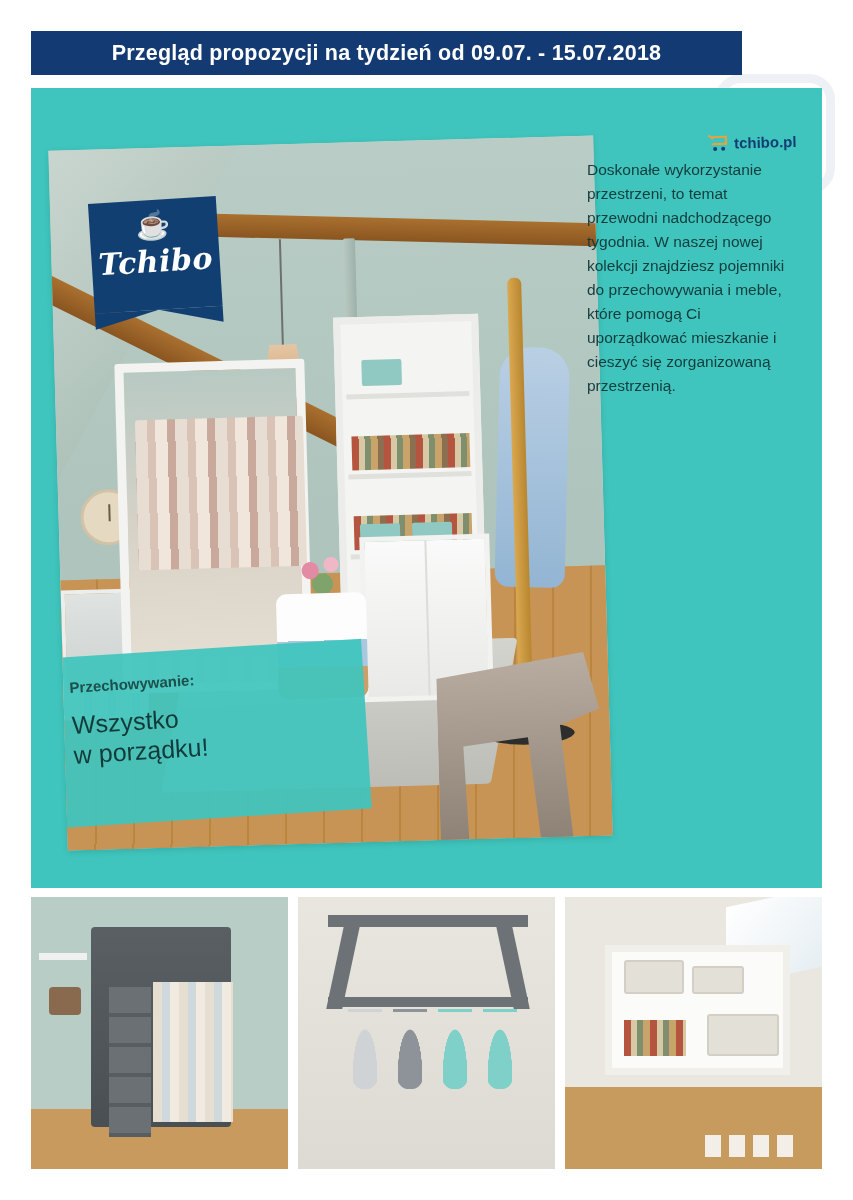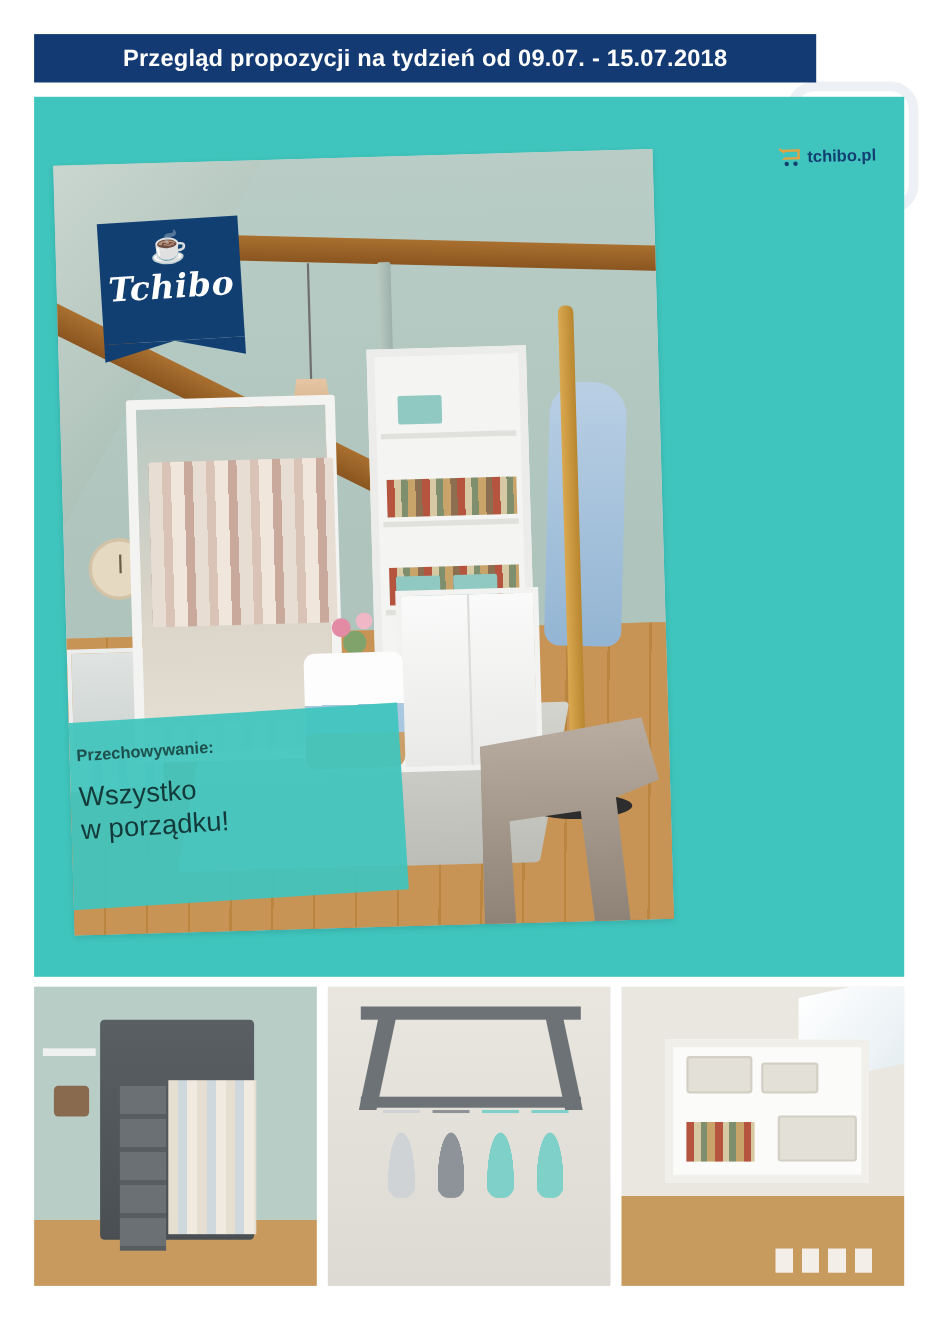--- a/index.html
+++ b/index.html
@@ -424,20 +424,23 @@
     <div class="site-url">
       <span class="cart-icon">
         <span class="body"></span>
           <span class="handle"></span>
           <span class="w1"></span>
           <span class="w2"></span>
       </span>
       <span>tchibo.pl</span>
     </div>
 
+    <div class="hero-text">
+      <p>Doskonałe wykorzystanie przestrzeni, to temat przewodni nadchodzącego tygodnia. W naszej nowej kolekcji znajdziesz pojemniki do przechowywania i meble, które pomogą Ci uporządkować mieszkanie i cieszyć się zorganizowaną przestrzenią.</p>
+    </div>
   </div>
 
   <div class="thumbs">
 
     <div class="thumb thumb-1">
       <div class="wallshelf"></div>
       <div class="bag"></div>
       <div class="closet">
         <div class="shelfcol"></div>
         <div class="closet-open"></div>

